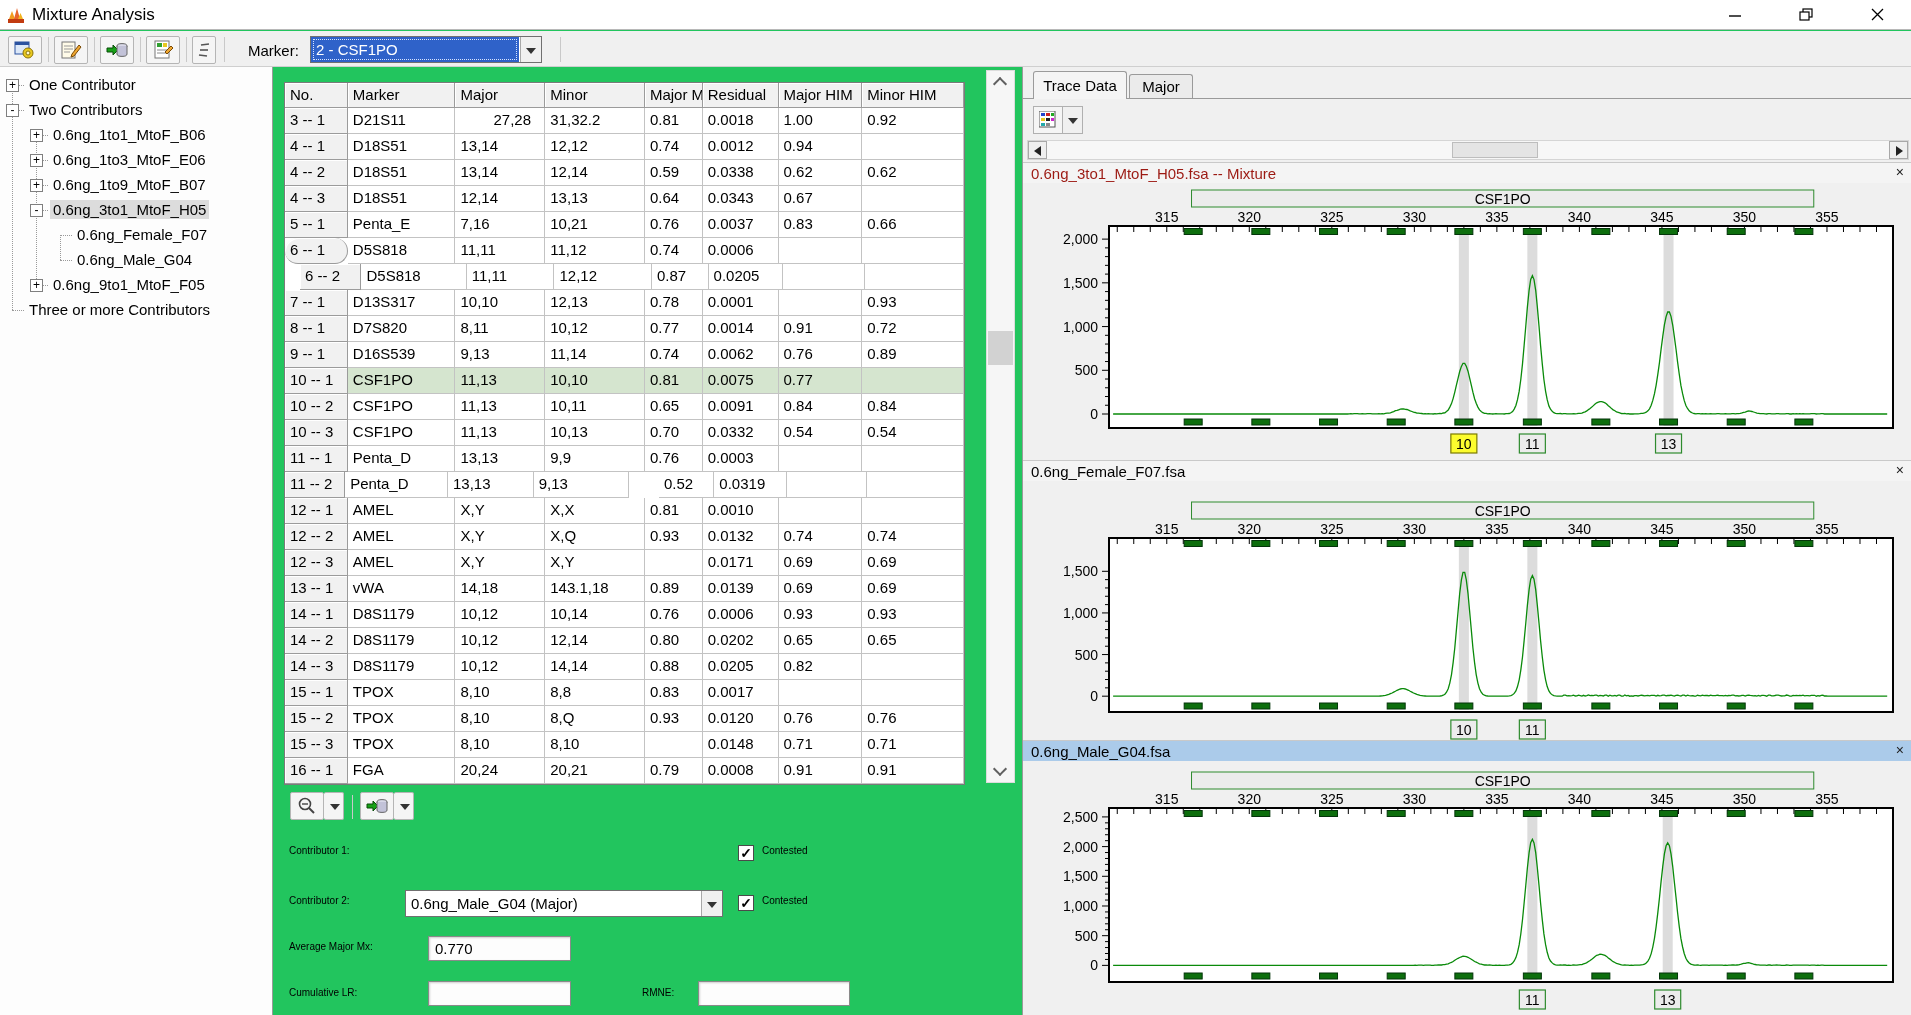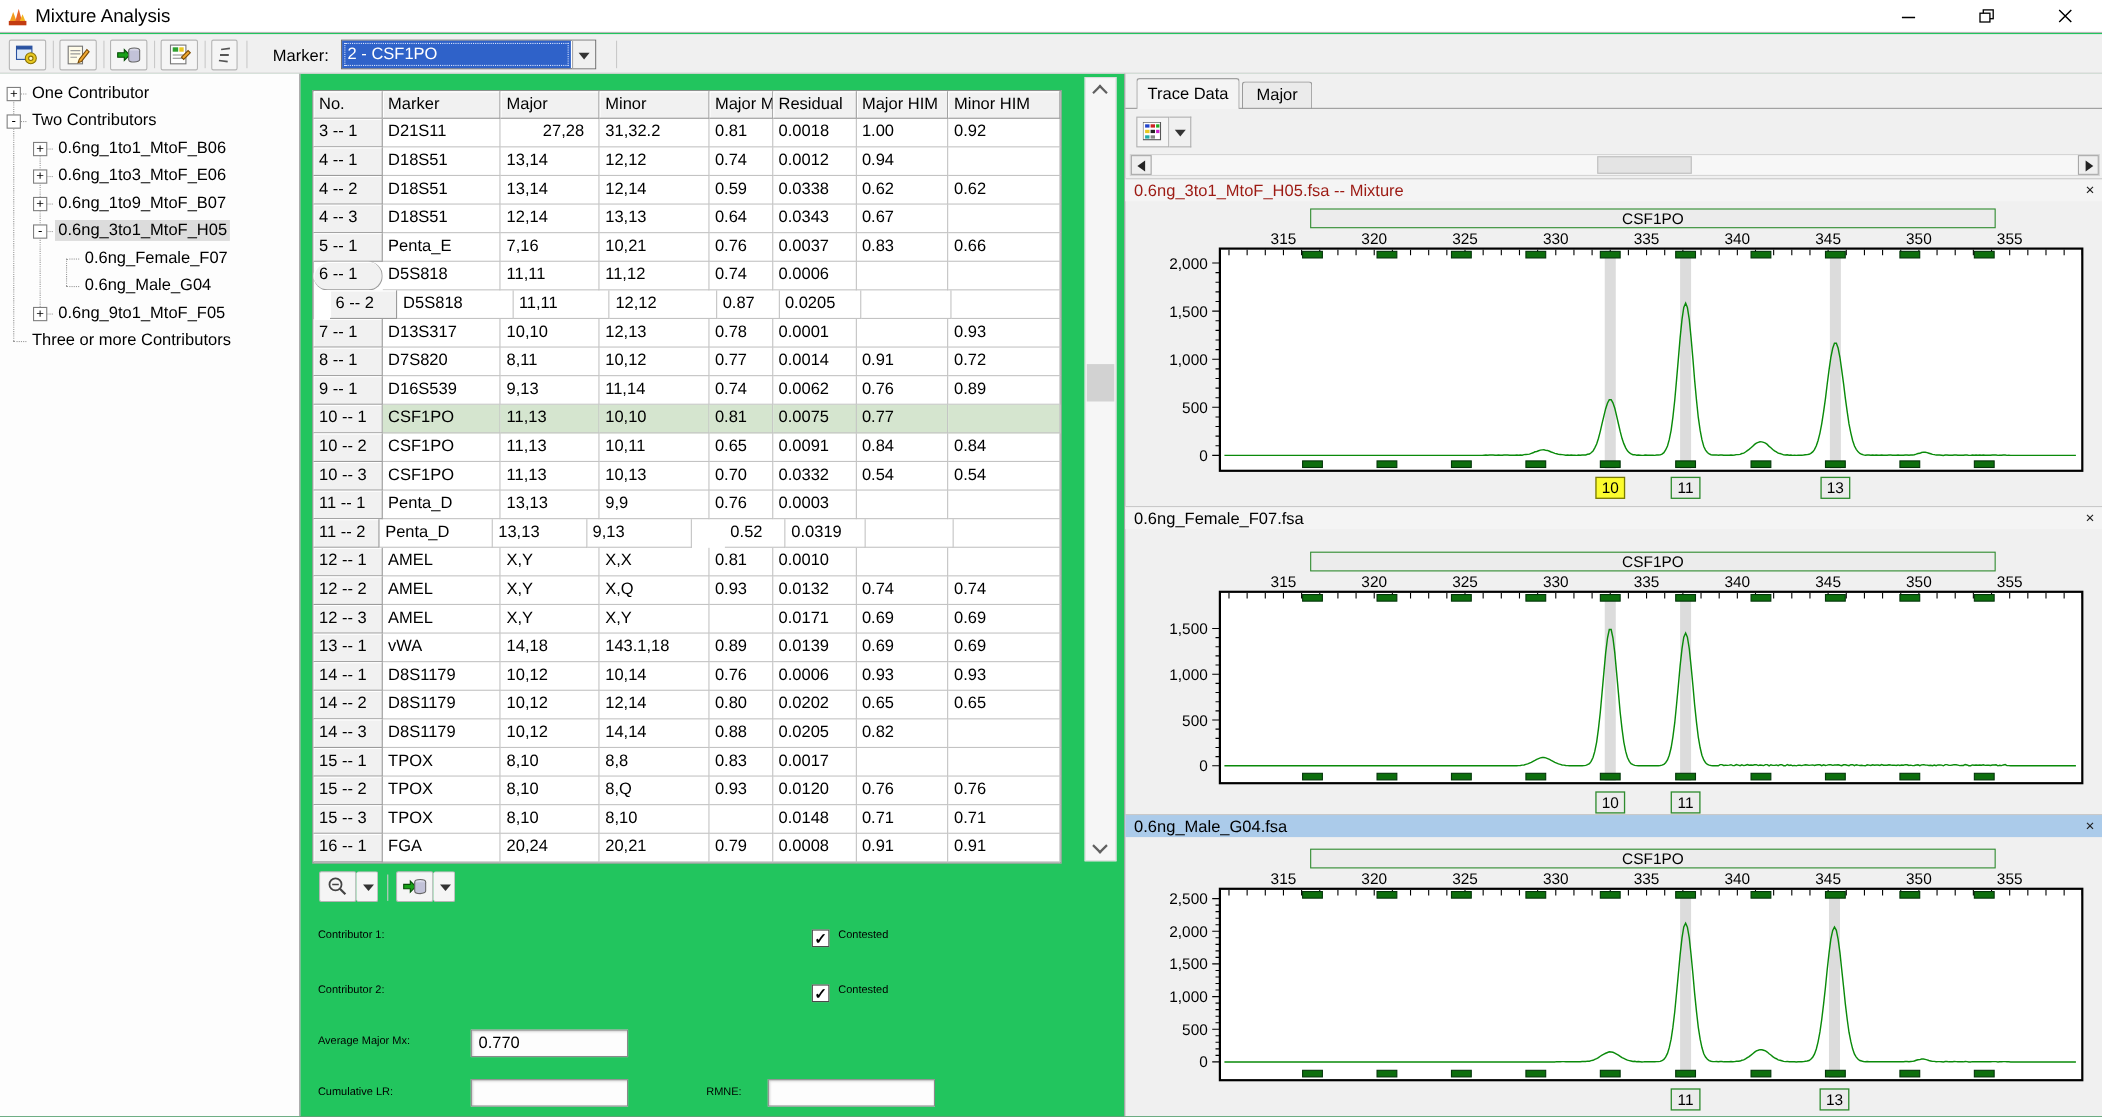--- a/index.html
+++ b/index.html
@@ -523,20 +523,26 @@
   </div>
   <div class="tbtn" style="left:394px; top:792px; width:20px; border-left:none;">
     <div class="tri-down" style="margin-left:-4px;"></div>
   </div>
 
   <span class="lab" style="left:289px; top:845px;">Contributor 1:</span>
   <div class="checkbox" style="left:738px; top:845px;">✓</div>
   <span class="lab" style="left:762px; top:845px;">Contested</span>
 
   <span class="lab" style="left:289px; top:895px;">Contributor 2:</span>
+  <div class="combo" style="left:405px; top:890px; width:318px;">
+    <div class="cval">0.6ng_Male_G04 (Major)</div>
+    <div class="cbtn">
+        <div class="tri-down"></div>
+      </div>
+  </div>
   <div class="checkbox" style="left:738px; top:895px;">✓</div>
   <span class="lab" style="left:762px; top:895px;">Contested</span>
 
   <span class="lab" style="left:289px; top:941px;">Average Major Mx:</span>
   <div class="tbox" style="left:428px; top:936px; width:143px;">0.770</div>
 
   <span class="lab" style="left:289px; top:987px;">Cumulative LR:</span>
   <div class="tbox" style="left:428px; top:981px; width:143px;"></div>
   <span class="lab" style="left:642px; top:987px;">RMNE:</span>
   <div class="tbox" style="left:698px; top:981px; width:152px;"></div>

